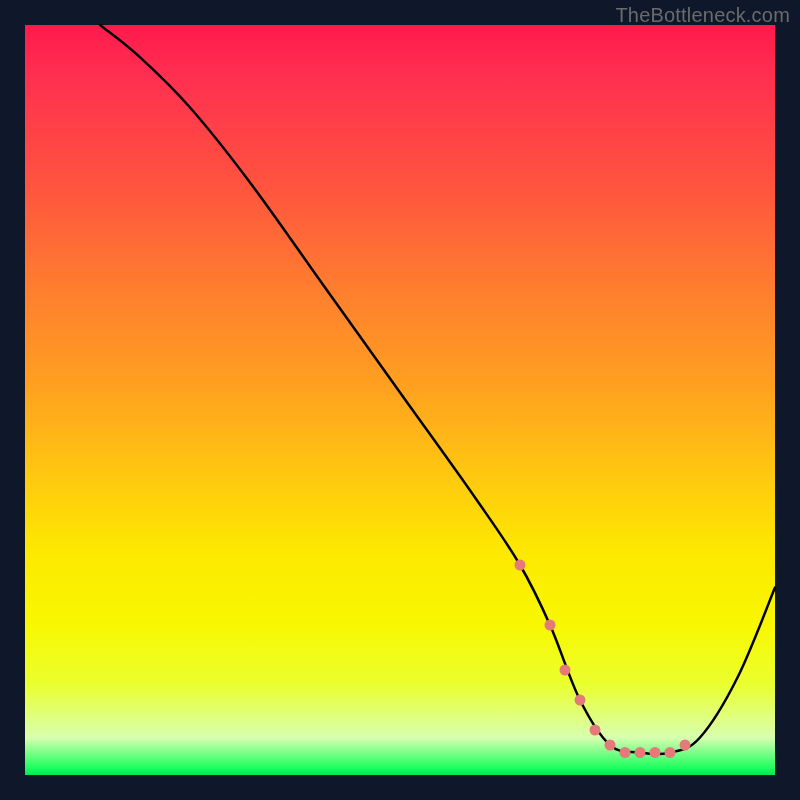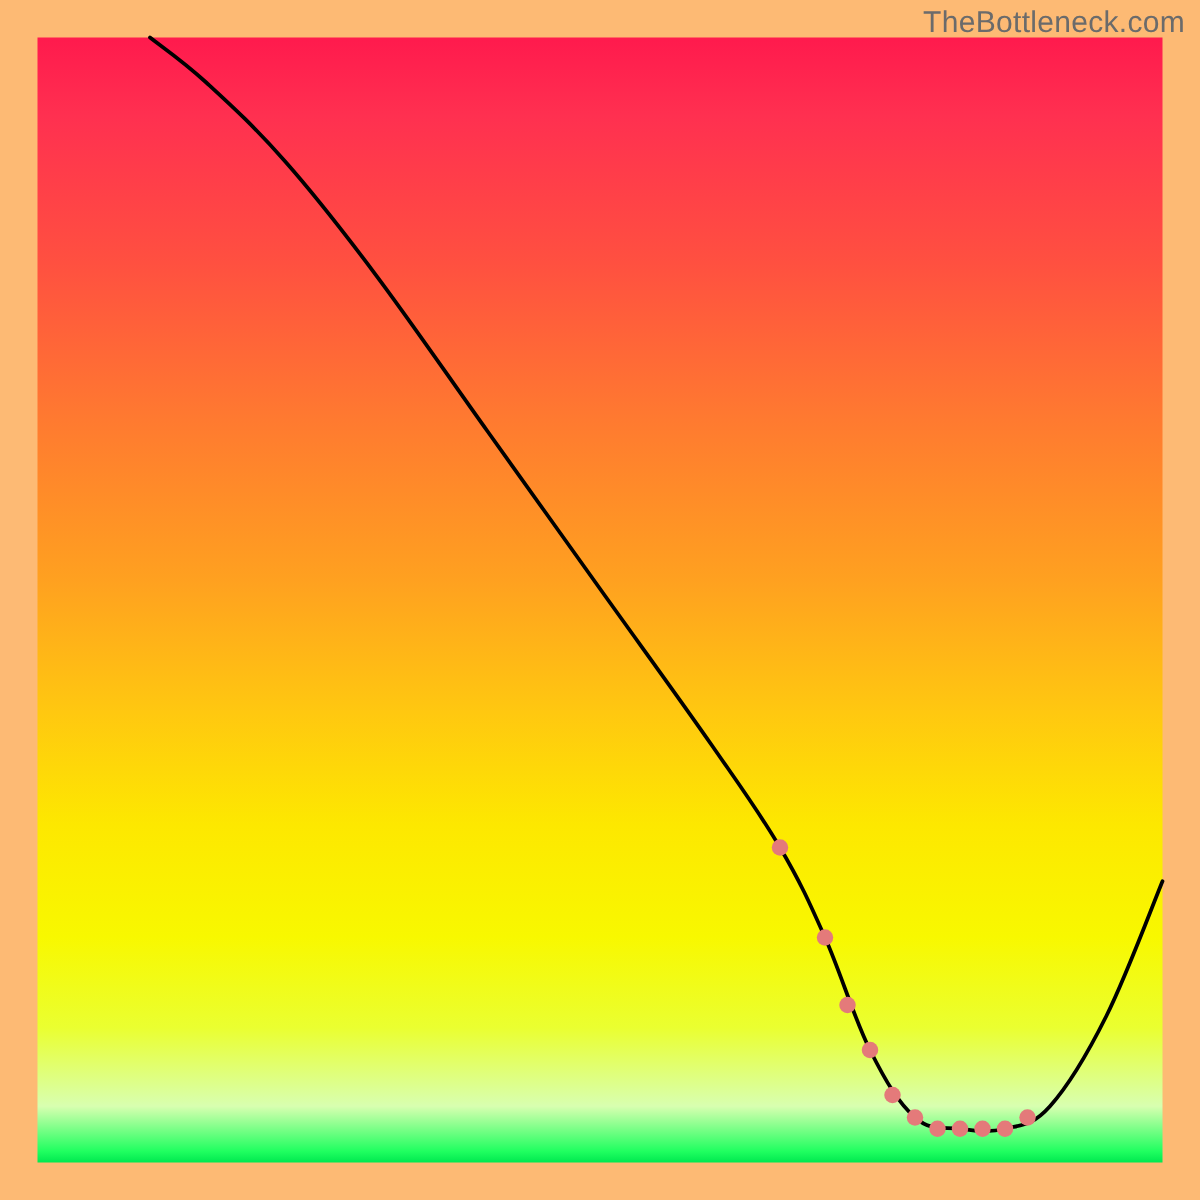--- a/index.html
+++ b/index.html
@@ -8,21 +8,21 @@
     width: 800px;
     height: 800px;
     background: #000;
     font-family: Arial, Helvetica, sans-serif;
     overflow: hidden;
   }
   .stage {
     position: relative;
     width: 800px;
     height: 800px;
-    background: #fdba74;
+    background: #0f172a;
   }
   .plot {
     position: absolute;
     left: 25px;
     top: 25px;
     width: 750px;
     height: 750px;
   }
   .gradient {
     position: absolute;

